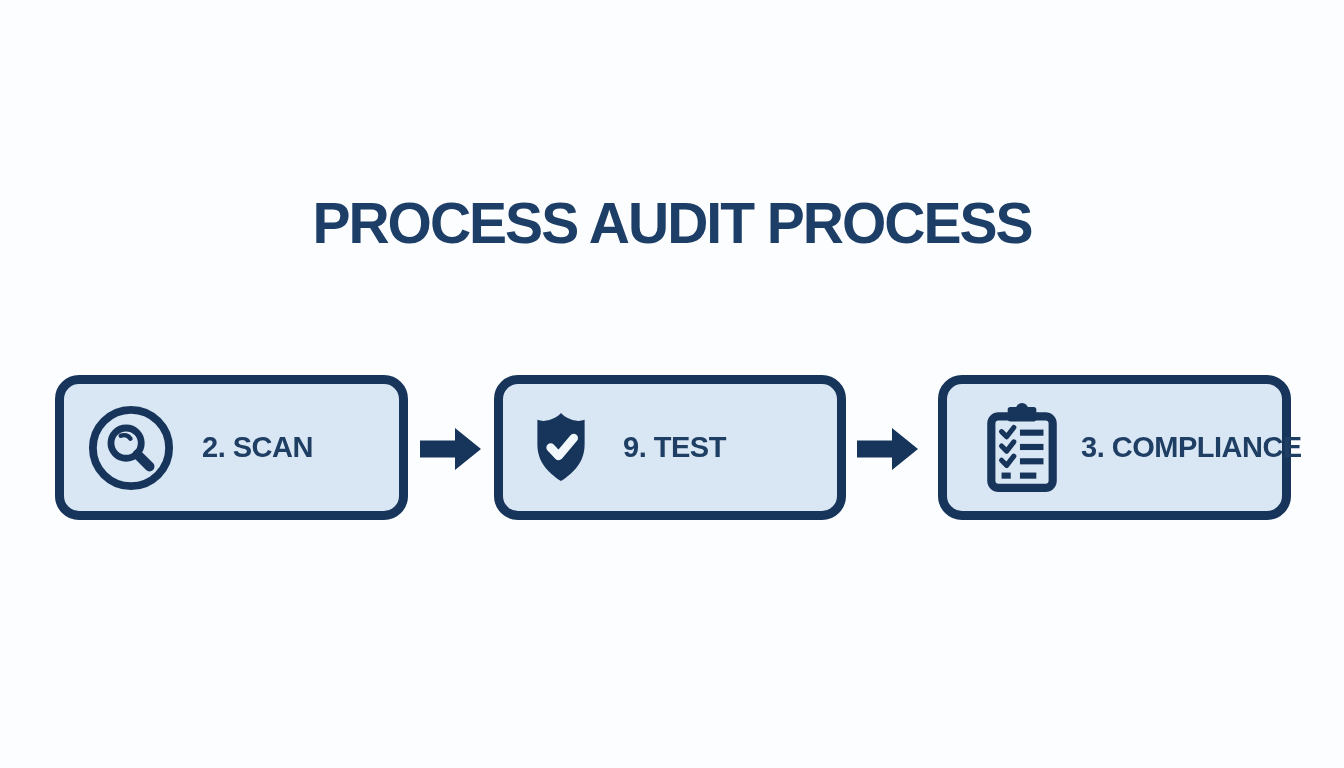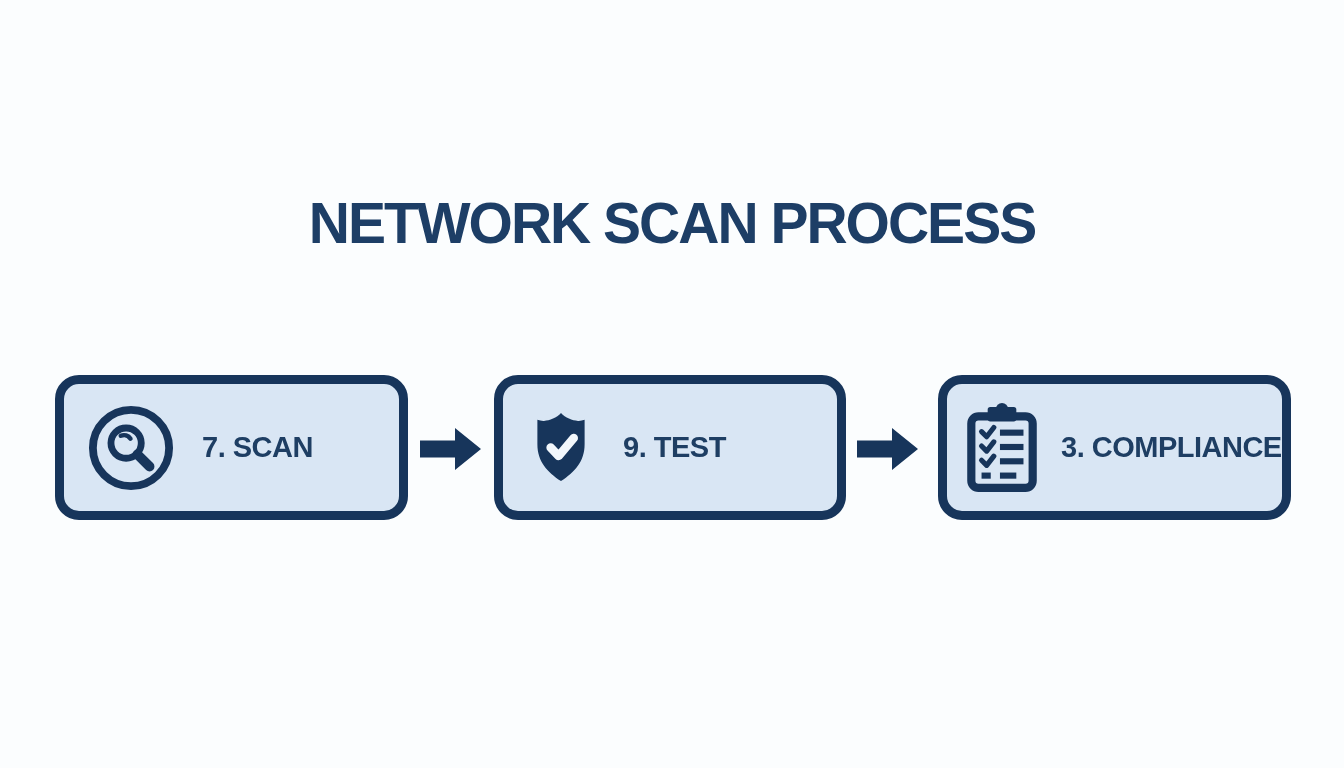--- a/index.html
+++ b/index.html
@@ -42,53 +42,53 @@
     background: var(--box-fill);
     border: 9px solid var(--box-border);
     border-radius: 24px;
     display: flex;
     align-items: center;
     gap: 28px;
     padding-left: 24px;
   }
   #step-1 { left: 55px;  width: 353px; }
   #step-2 { left: 494px; width: 352px; }
-  #step-3 { left: 938px; width: 353px; gap: 20px; padding-left: 16px; }
+  #step-3 { left: 938px; width: 353px; gap: 20px; padding-left: 36px; }
   .step-icon { display: flex; align-items: center; justify-content: center; flex: 0 0 auto; }
   .step-label {
     font-size: 29px;
     font-weight: 700;
     letter-spacing: -0.5px;
     color: var(--label-text);
     white-space: nowrap;
   }
   .arrow {
     position: absolute;
     top: 426px;
   }
   #arrow-1 { left: 420px; }
   #arrow-2 { left: 857px; }
 </style>
 </head>
 <body>
 
 <div class="canvas">
 
-  <h1 class="title">NETWORK SCAN PROCESS</h1>
+  <h1 class="title">PROCESS AUDIT PROCESS</h1>
 
   <div class="step" id="step-1">
     <span class="step-icon">
       <svg width="86" height="86" viewBox="0 0 88 88" aria-hidden="true">
         <circle cx="44" cy="44" r="39" fill="none" stroke="var(--icon)" stroke-width="8"></circle>
         <circle cx="39" cy="39" r="15.5" fill="none" stroke="var(--icon)" stroke-width="7"></circle>
         <line x1="50.5" y1="50.5" x2="63" y2="63" stroke="var(--icon)" stroke-width="10" stroke-linecap="round"></line>
         <path d="M33.5,31.5 a8,8 0 0 1 10,3" fill="none" stroke="var(--icon)" stroke-width="4.5" stroke-linecap="round"></path>
       </svg>
     </span>
-    <span class="step-label">7. SCAN</span>
+    <span class="step-label">2. SCAN</span>
   </div>
 
   <svg class="arrow" id="arrow-1" width="62" height="46" viewBox="0 0 62 46" aria-hidden="true">
     <polygon points="0,14.5 35,14.5 35,2 61,23 35,44 35,31.5 0,31.5" fill="var(--arrow)"></polygon>
   </svg>
 
   <div class="step" id="step-2">
     <span class="step-icon">
       <svg width="68" height="78" viewBox="0 0 72 80" aria-hidden="true">
         <path d="M36 3 C40.5 8 48 11 54 11.3 C56.5 11.4 58.6 11 61 10.2 L61 36 C61 54.5 50.5 65.5 36 75 C21.5 65.5 11 54.5 11 36 L11 10.2 C13.4 11 15.5 11.4 18 11.3 C24 11 31.5 8 36 3 Z" fill="var(--icon)"></path>

